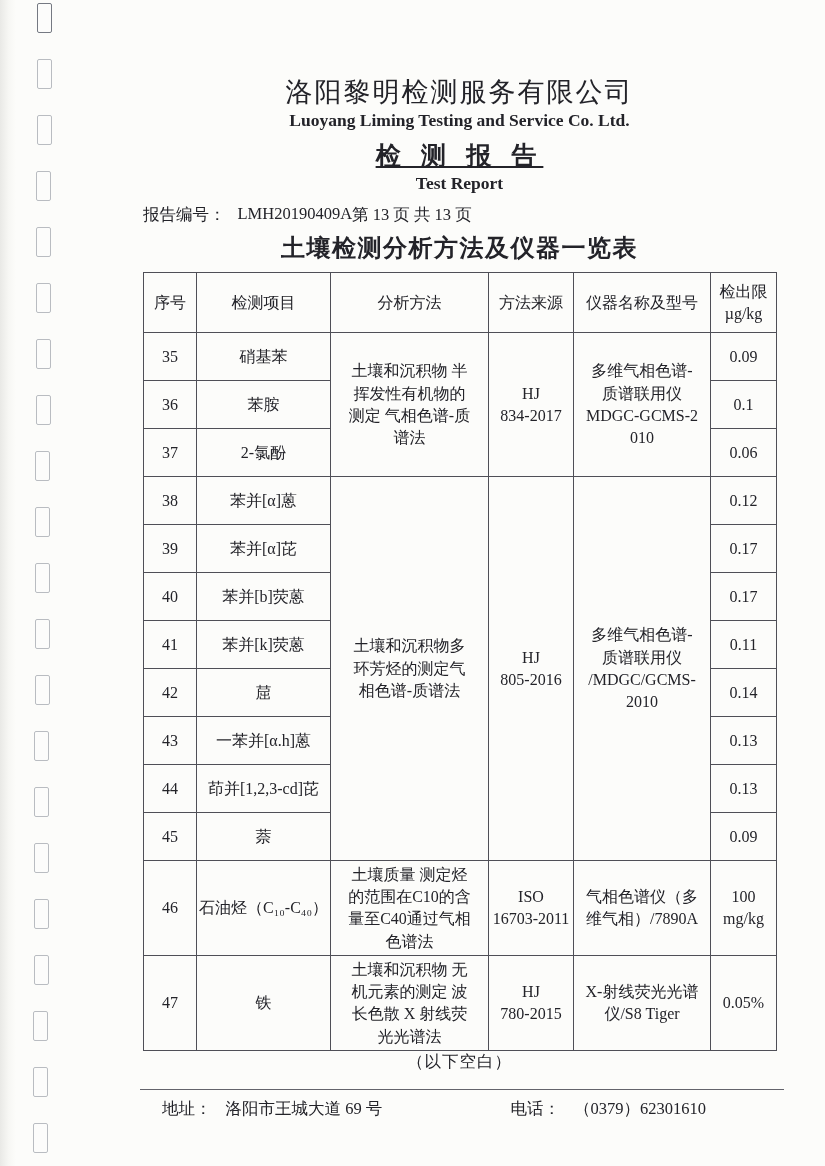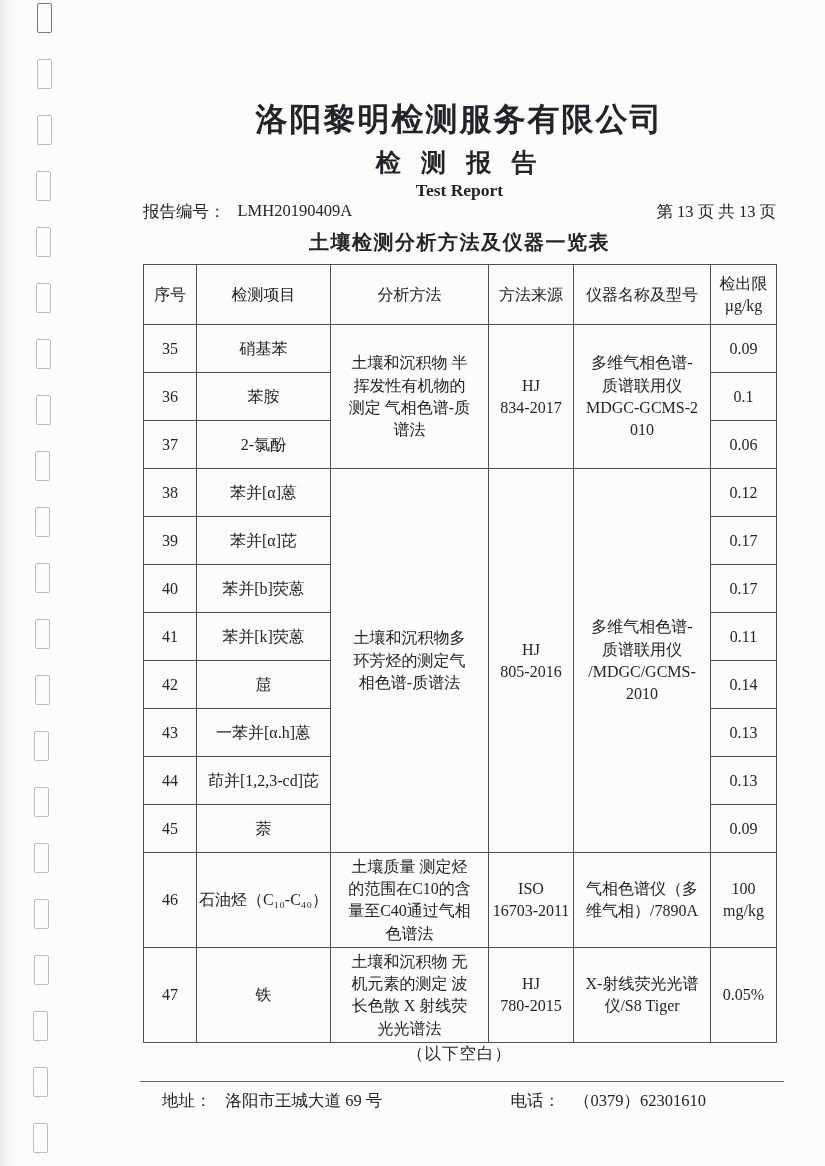--- a/index.html
+++ b/index.html
@@ -18,32 +18,32 @@
   
   .holes{position:absolute;left:0;top:0;bottom:0;width:70px;}
   .hole{
     position:absolute;width:13px;height:28px;
     border:1.5px solid #a3a7af;border-radius:2px;
     opacity:.75;background:#fdfdfc;
   }
   .hole.dark{border-color:#6e727c;opacity:.95;}
   .content{margin-left:143px;width:633px;}
   .company-cn{
-    margin-top:100px;text-align:center;font-size:32px;font-weight:bold;
+    margin-top:76px;text-align:center;font-size:27px;font-weight:normal;
     letter-spacing:2px;line-height:1.2;
   }
   .company-en{margin-top:2px;text-align:center;font-size:17.5px;font-weight:bold;}
-  .title-cn{margin-top:8px;text-align:center;font-size:25px;font-weight:bold;letter-spacing:7px;}
+  .title-cn{margin-top:8px;text-align:center;font-size:25px;font-weight:bold;letter-spacing:7px;text-decoration:underline;}
   .title-en{margin-top:1px;text-align:center;font-size:17.5px;font-weight:bold;}
   .meta{
-    display:flex;justify-content:space-between;align-items:baseline;
+    margin-top:10px;display:flex;justify-content:flex-start;align-items:baseline;
     font-size:16.5px;
   }
   .meta .left{display:flex;gap:12px;}
-  .table-title{margin-top:6px;text-align:center;font-size:20px;font-weight:bold;letter-spacing:1.5px;}
+  .table-title{margin-top:6px;text-align:center;font-size:24px;font-weight:bold;letter-spacing:1.5px;}
   table.report{
     margin-top:8px;border-collapse:collapse;table-layout:fixed;width:633px;
     font-size:16px;
   }
   table.report td,table.report th{
     border:1px solid #4f4f57;text-align:center;vertical-align:middle;
     padding:1px 2px;font-weight:normal;line-height:1.4;
   }
   .col-no{width:53px;}.col-item{width:134px;}.col-method{width:158px;}
   .col-source{width:85px;}.col-instr{width:137px;}.col-limit{width:66px;}
@@ -84,20 +84,21 @@
       <div class="hole" style="top: 843px; left: 34px;"></div>
       <div class="hole" style="top: 899px; left: 33.8px;"></div>
       <div class="hole" style="top: 955px; left: 33.6px;"></div>
       <div class="hole" style="top: 1011px; left: 33.4px;"></div>
       <div class="hole" style="top: 1067px; left: 33.2px;"></div>
       <div class="hole" style="top: 1123px; left: 33px;"></div>
     </div>
 
   <div class="content">
     <div class="company-cn">洛阳黎明检测服务有限公司</div>
+    <div class="company-en">Luoyang Liming Testing and Service Co. Ltd.</div>
     <div class="title-cn">检 测 报 告</div>
     <div class="title-en">Test Report</div>
 
     <div class="meta">
       <div class="left">
         <span>报告编号：</span>
         <span>LMH20190409A</span>
       </div>
       <div>第 13 页 共 13 页</div>
     </div>

